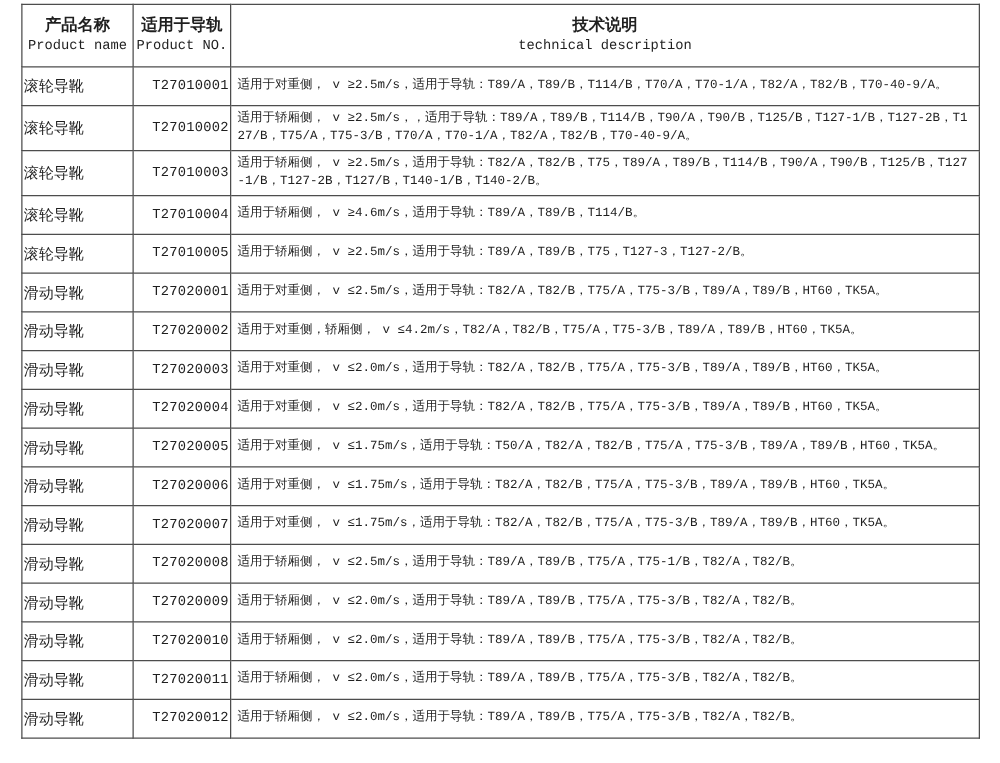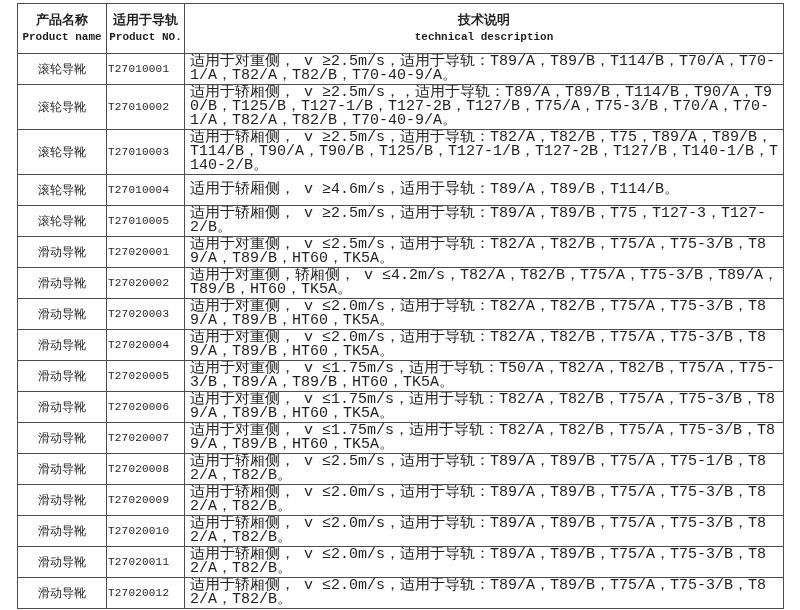--- a/index.html
+++ b/index.html
@@ -16,28 +16,28 @@
   }
   .doc{position:absolute;left:17px;top:3px;width:766px;}
   table{border-collapse:collapse;width:766px;table-layout:fixed;}
   col.c-name{width:89px;}
   col.c-dno{width:78px;}
   col.c-desc{width:599px;}
   th,td{border:1px solid var(--border);vertical-align:middle;overflow:hidden;}
   thead tr{height:50px;}
   th{text-align:center;padding:2px;}
   th .cn{display:block;font-size:13px;font-weight:bold;line-height:18px;}
-  th .en{display:block;font-size:11px;font-weight:bold;line-height:15px;}
+  th .en{display:block;font-size:11px;font-weight:normal;line-height:15px;}
   tbody tr{height:31px;}
   tbody tr.tall{height:36px;}
-  td.name{text-align:center;font-size:12px;font-family:Liberation Serif, serif;}
-  td.dno{text-align:left;font-size:11px;letter-spacing:.2px;}
+  td.name{font-size:12px;font-family:Liberation Serif, serif;}
+  td.dno{text-align:right;font-size:11px;letter-spacing:.2px;}
   td.desc{
     text-align:left;padding:1px 4px 1px 5px;
-    font-size:15px;line-height:14px;word-break:break-all;
+    font-size:10px;line-height:14px;word-break:break-all;
   }
 </style>
 </head>
 <body>
 
 <div class="doc">
   <table>
     <colgroup>
       <col class="c-name">
         <col class="c-dno">

